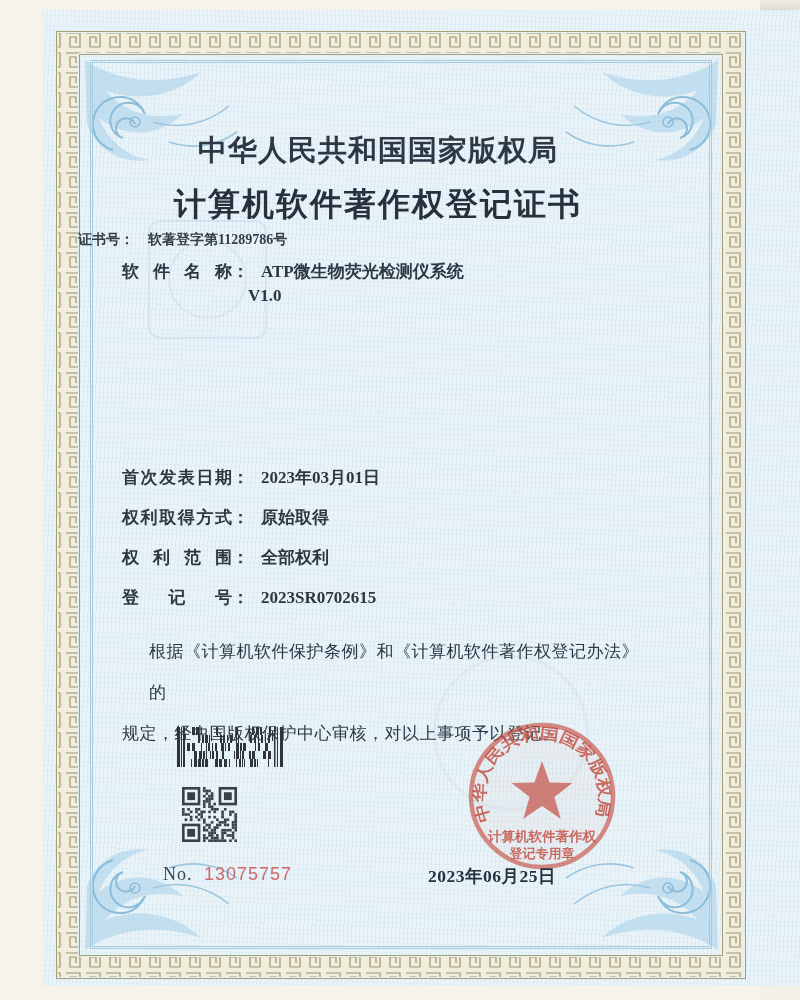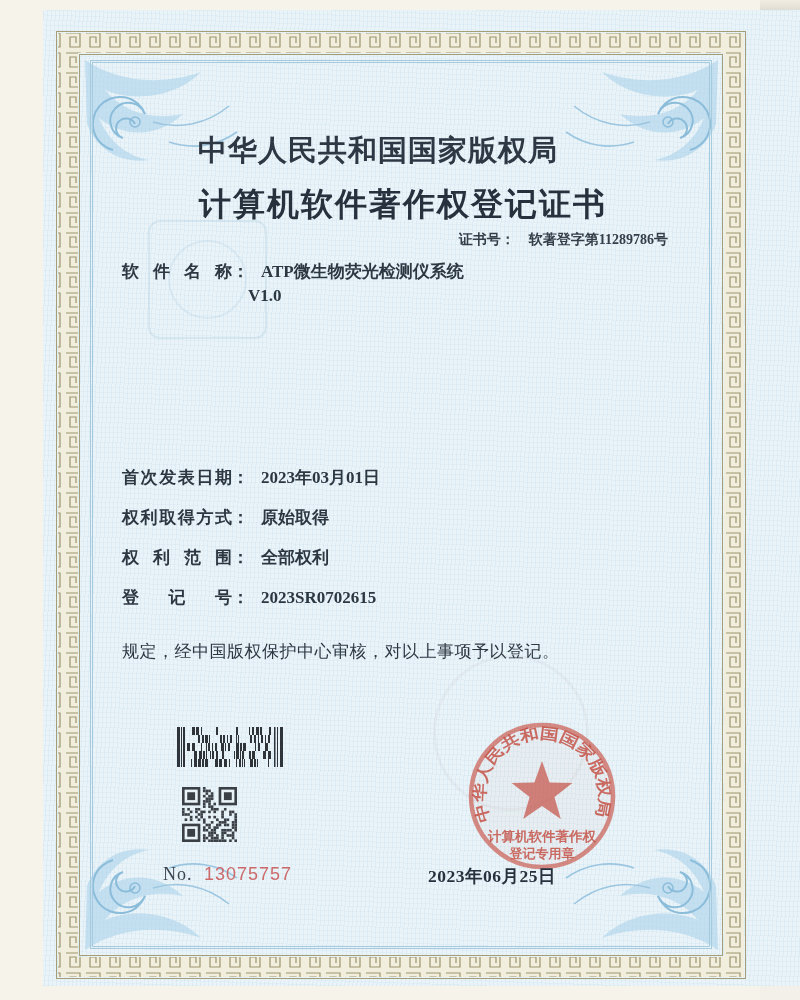--- a/index.html
+++ b/index.html
@@ -36,24 +36,24 @@
   .ghost-seal{
     position:absolute;left:390px;top:645px;width:150px;height:150px;border-radius:50%;
     border:3px solid rgba(175,170,180,0.10);
   }
   .authority{
     position:absolute;left:35px;top:121px;width:600px;text-align:center;
     font-size:29px;font-weight:700;letter-spacing:1px;color:#2d3844;
   }
   .cert-title{
     position:absolute;left:35px;top:173px;width:600px;text-align:center;
-    font-size:32px;font-weight:700;letter-spacing:2px;color:#26313d;padding-left:25px;
+    font-size:32px;font-weight:700;letter-spacing:2px;color:#26313d;
   }
   .certno{
-    position:absolute;left:35px;top:221px;width:590px;text-align:right;
+    position:absolute;left:35px;top:221px;width:590px;text-align:left;
     font-size:14px;font-weight:700;color:#333e49;
   }
   .certno .certno-label{margin-right:14px;}
   .frow{position:absolute;left:79px;font-size:17px;white-space:nowrap;}
   .flabel{
     display:inline-block;width:110px;font-weight:700;
     text-align:justify;text-align-last:justify;vertical-align:top;color:#2c3742;
   }
   .fcolon{font-weight:700;}
   .fvalue{margin-left:12px;font-weight:600;color:#2c3742;text-align:center;}
@@ -132,20 +132,21 @@
     <span class="flabel">权利取得方式</span><span class="fcolon">：</span><span class="fvalue">原始取得</span>
   </div>
   <div class="frow" style="top:536px">
     <span class="flabel">权利范围</span><span class="fcolon">：</span><span class="fvalue">全部权利</span>
   </div>
   <div class="frow" style="top:576px">
     <span class="flabel">登记号</span><span class="fcolon">：</span><span class="fvalue">2023SR0702615</span>
   </div>
 
   <div class="statement">
+    <div class="line1">根据《计算机软件保护条例》和《计算机软件著作权登记办法》的</div>
     <div class="line2">规定，经中国版权保护中心审核，对以上事项予以登记。</div>
   </div>
 
   <svg class="barcode" viewBox="0 0 106 40">
       <rect x="0" y="0" width="3" height="40" fill="#2f333a"></rect>
       <rect x="4" y="0" width="1" height="40" fill="#2f333a"></rect>
       <rect x="6" y="0" width="2" height="40" fill="#2f333a"></rect>
       <rect x="103" y="0" width="3" height="40" fill="#2f333a"></rect>
       <rect x="100" y="0" width="1" height="40" fill="#2f333a"></rect>
       <rect x="97" y="0" width="1.5" height="40" fill="#2f333a"></rect>

